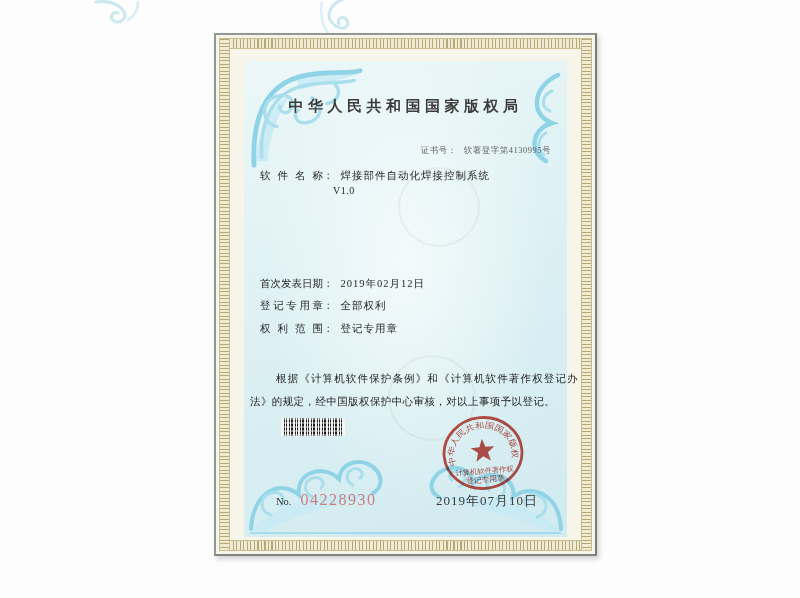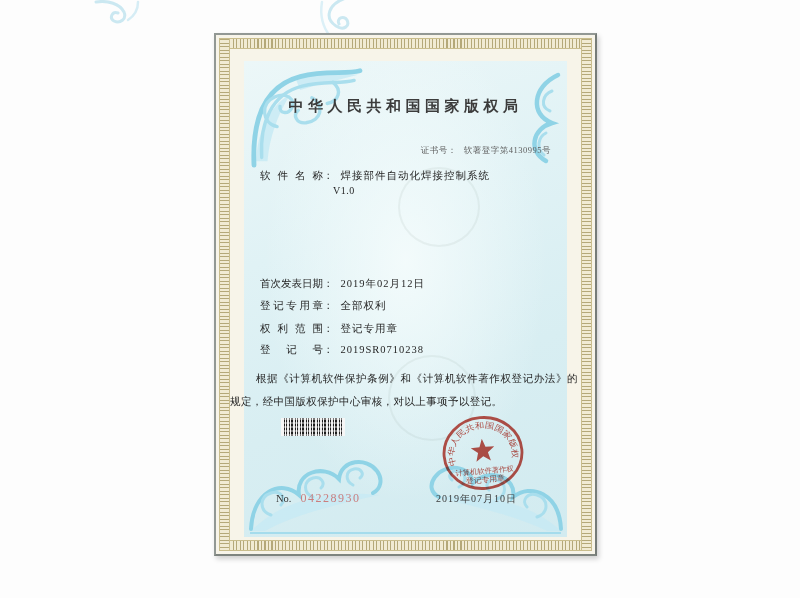--- a/index.html
+++ b/index.html
@@ -53,32 +53,32 @@
   .certno .lbl { margin-right:7px; }
 
   .frow { position:absolute; left:44px; font-size:10.5px; color:#262626; }
   .f-label { display:inline-block; width:63px; text-align:justify; text-align-last:justify; font-weight:400; }
   .f-colon { margin-right:7px; }
   .f-val { letter-spacing:1px; }
   .f-val2 { position:absolute; left:117px; font-size:10px; color:#262626; letter-spacing:.5px; }
 
   .statement { position:absolute; left:14px; top:333px; width:348px; font-size:10.5px;
                line-height:22.5px; letter-spacing:.4px; color:#262626;
-               text-indent:26px; text-align:justify; white-space:normal; }
+               text-indent:26px; text-align:justify; white-space:normal;padding-left:20px; }
 
   .barcode { position:absolute; left:68px; top:383px; width:58px; height:18px;
              background-color:#f2f2f2;
              background-image:
                repeating-linear-gradient(0deg, rgba(255,255,255,.4) 0 2px, rgba(0,0,0,0) 2px 4px),
                repeating-linear-gradient(90deg,#1d1d1d 0 1px,#f4f4f4 1px 2px,#1d1d1d 2px 3.5px,#e9e9e9 3.5px 5.5px);
              box-shadow:-3px 0 0 #f6f6f6, 3px 0 0 #f6f6f6; }
 
   .serial { top:456px; left:60px; font-size:10.5px; color:#333; }
-  .serial .num { margin-left:9px; color:#cb7e7e; letter-spacing:1.5px; font-size:12px; }
-  .issue-date { top:457px; left:220px; font-size:10px; color:#3a3a3a; letter-spacing:1px; }
+  .serial .num { margin-left:9px; color:#cb7e7e; letter-spacing:1.5px; font-size:16px; }
+  .issue-date { top:457px; left:220px; font-size:13px; color:#3a3a3a; letter-spacing:1px; }
 
   .seal { position:absolute; left:222px; top:379px; width:90px; height:78px;
           opacity:.88; mix-blend-mode:multiply; transform:rotate(-5deg); }
 </style>
 </head>
 <body>
 
 <div class="stage">
 
   <svg class="page-curl curl-tl" viewBox="0 0 46 28">
@@ -152,23 +152,20 @@
     <div class="f-val2" style="top:150px">V1.0</div>
     <div class="frow" style="top:242px">
       <span class="f-label">首次发表日期</span><span class="f-colon">：</span><span class="f-val">2019年02月12日</span>
     </div>
     <div class="frow" style="top:264px">
       <span class="f-label">登记专用章</span><span class="f-colon">：</span><span class="f-val">全部权利</span>
     </div>
     <div class="frow" style="top:287px">
       <span class="f-label">权 利 范 围</span><span class="f-colon">：</span><span class="f-val">登记专用章</span>
     </div>
-    <div class="frow" style="top:308px">
-      <span class="f-label">登 记 号</span><span class="f-colon">：</span><span class="f-val">2019SR0710238</span>
-    </div>
 
     <div class="statement">根据《计算机软件保护条例》和《计算机软件著作权登记办法》的规定，经中国版权保护中心审核，对以上事项予以登记。</div>
 
     <div class="barcode"></div>
 
     <div class="t serial">
       <span>No.</span><span class="num">04228930</span>
     </div>
 
     <div class="t issue-date">2019年07月10日</div>

